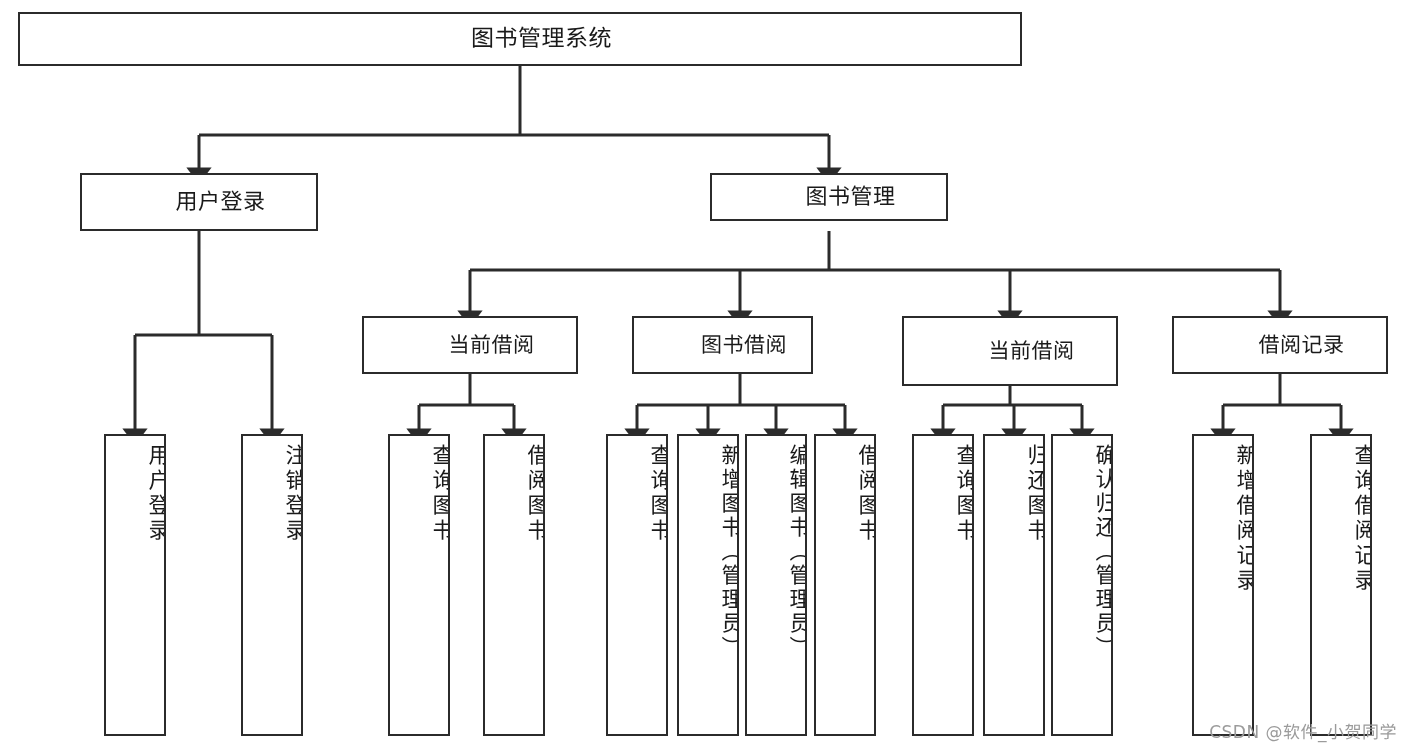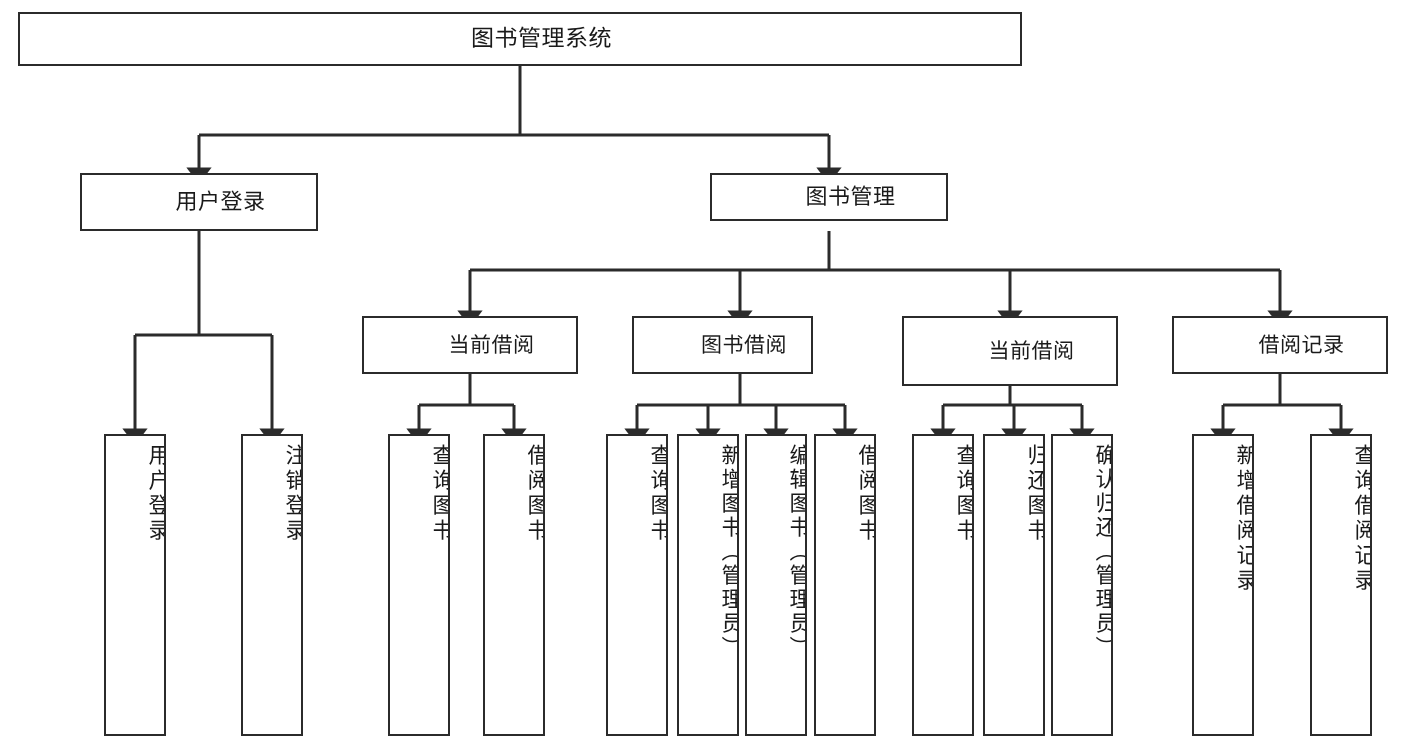--- a/index.html
+++ b/index.html
@@ -190,13 +190,14 @@
         <span class="node-label">确认归还（管理员）</span>
       </div>
       <div class="node-box node-leaf" style="left: 1192px; top: 434px; width: 62px; height: 302px;">
         <span class="node-label">新增借阅记录</span>
       </div>
       <div class="node-box node-leaf" style="left: 1310px; top: 434px; width: 62px; height: 302px;">
         <span class="node-label">查询借阅记录</span>
       </div>
     </div>
 
+  <div id="watermark">CSDN @软件_小贺同学</div>
 </div>
 
 </body></html>

